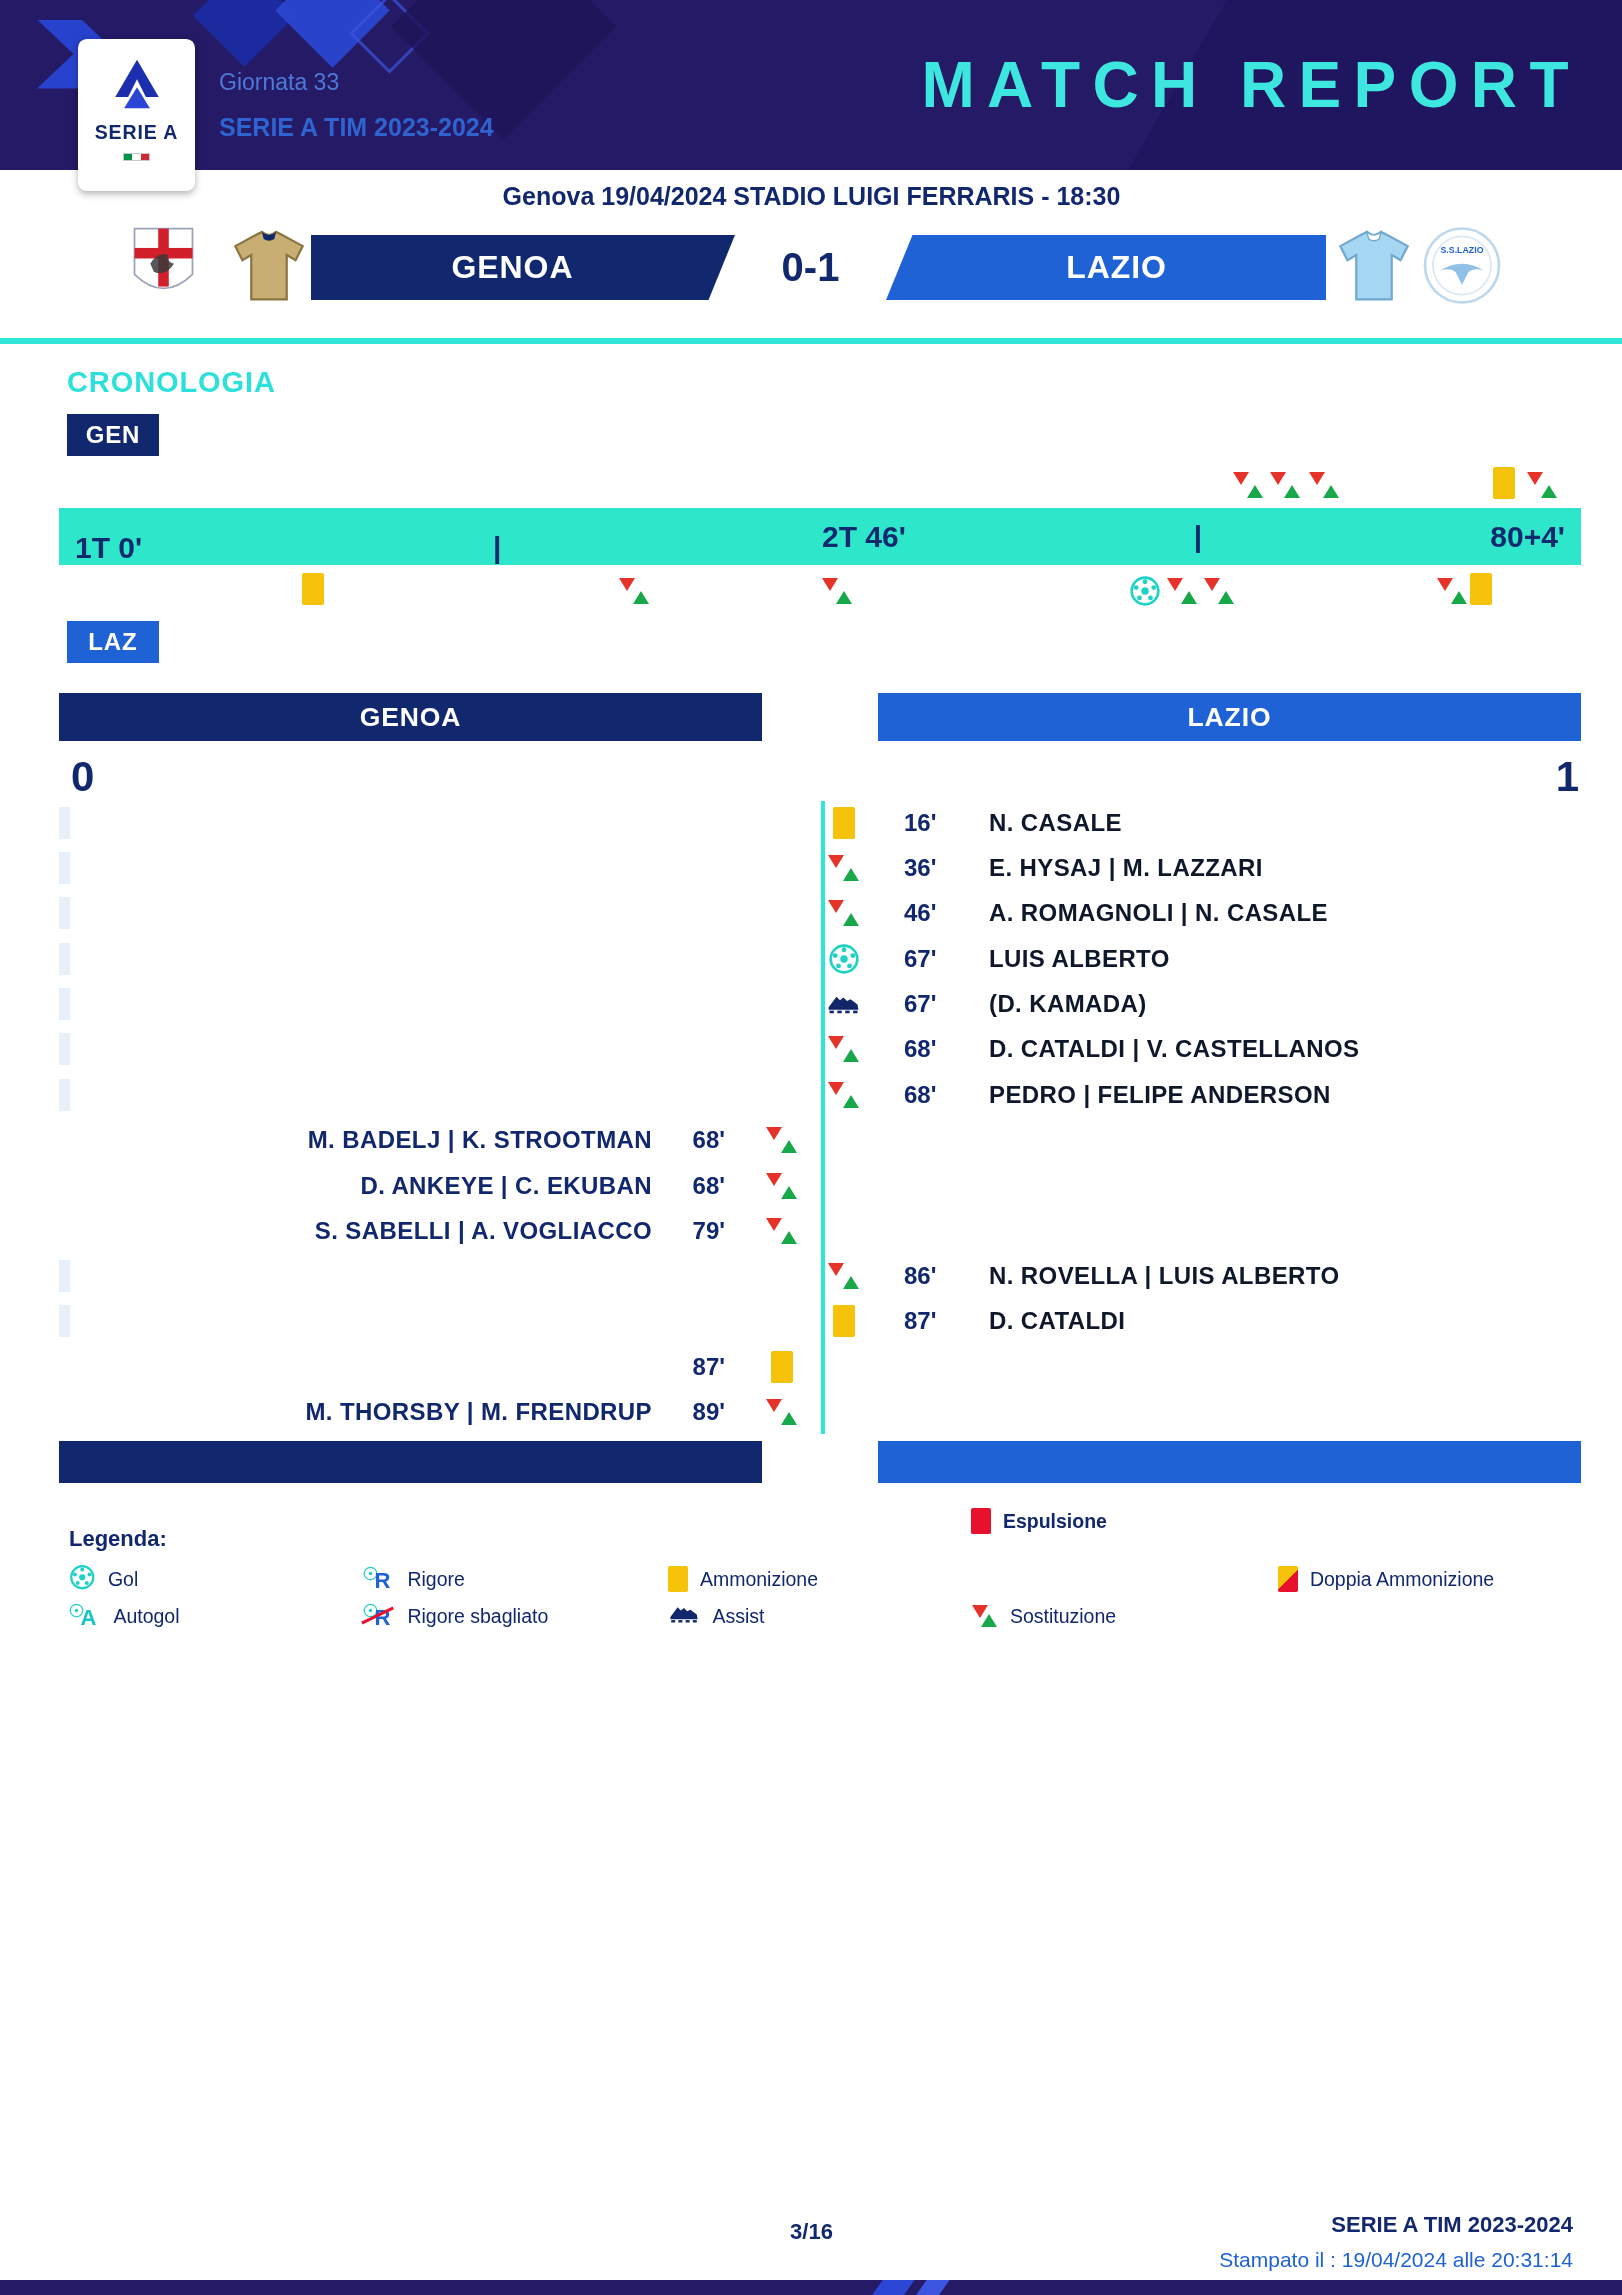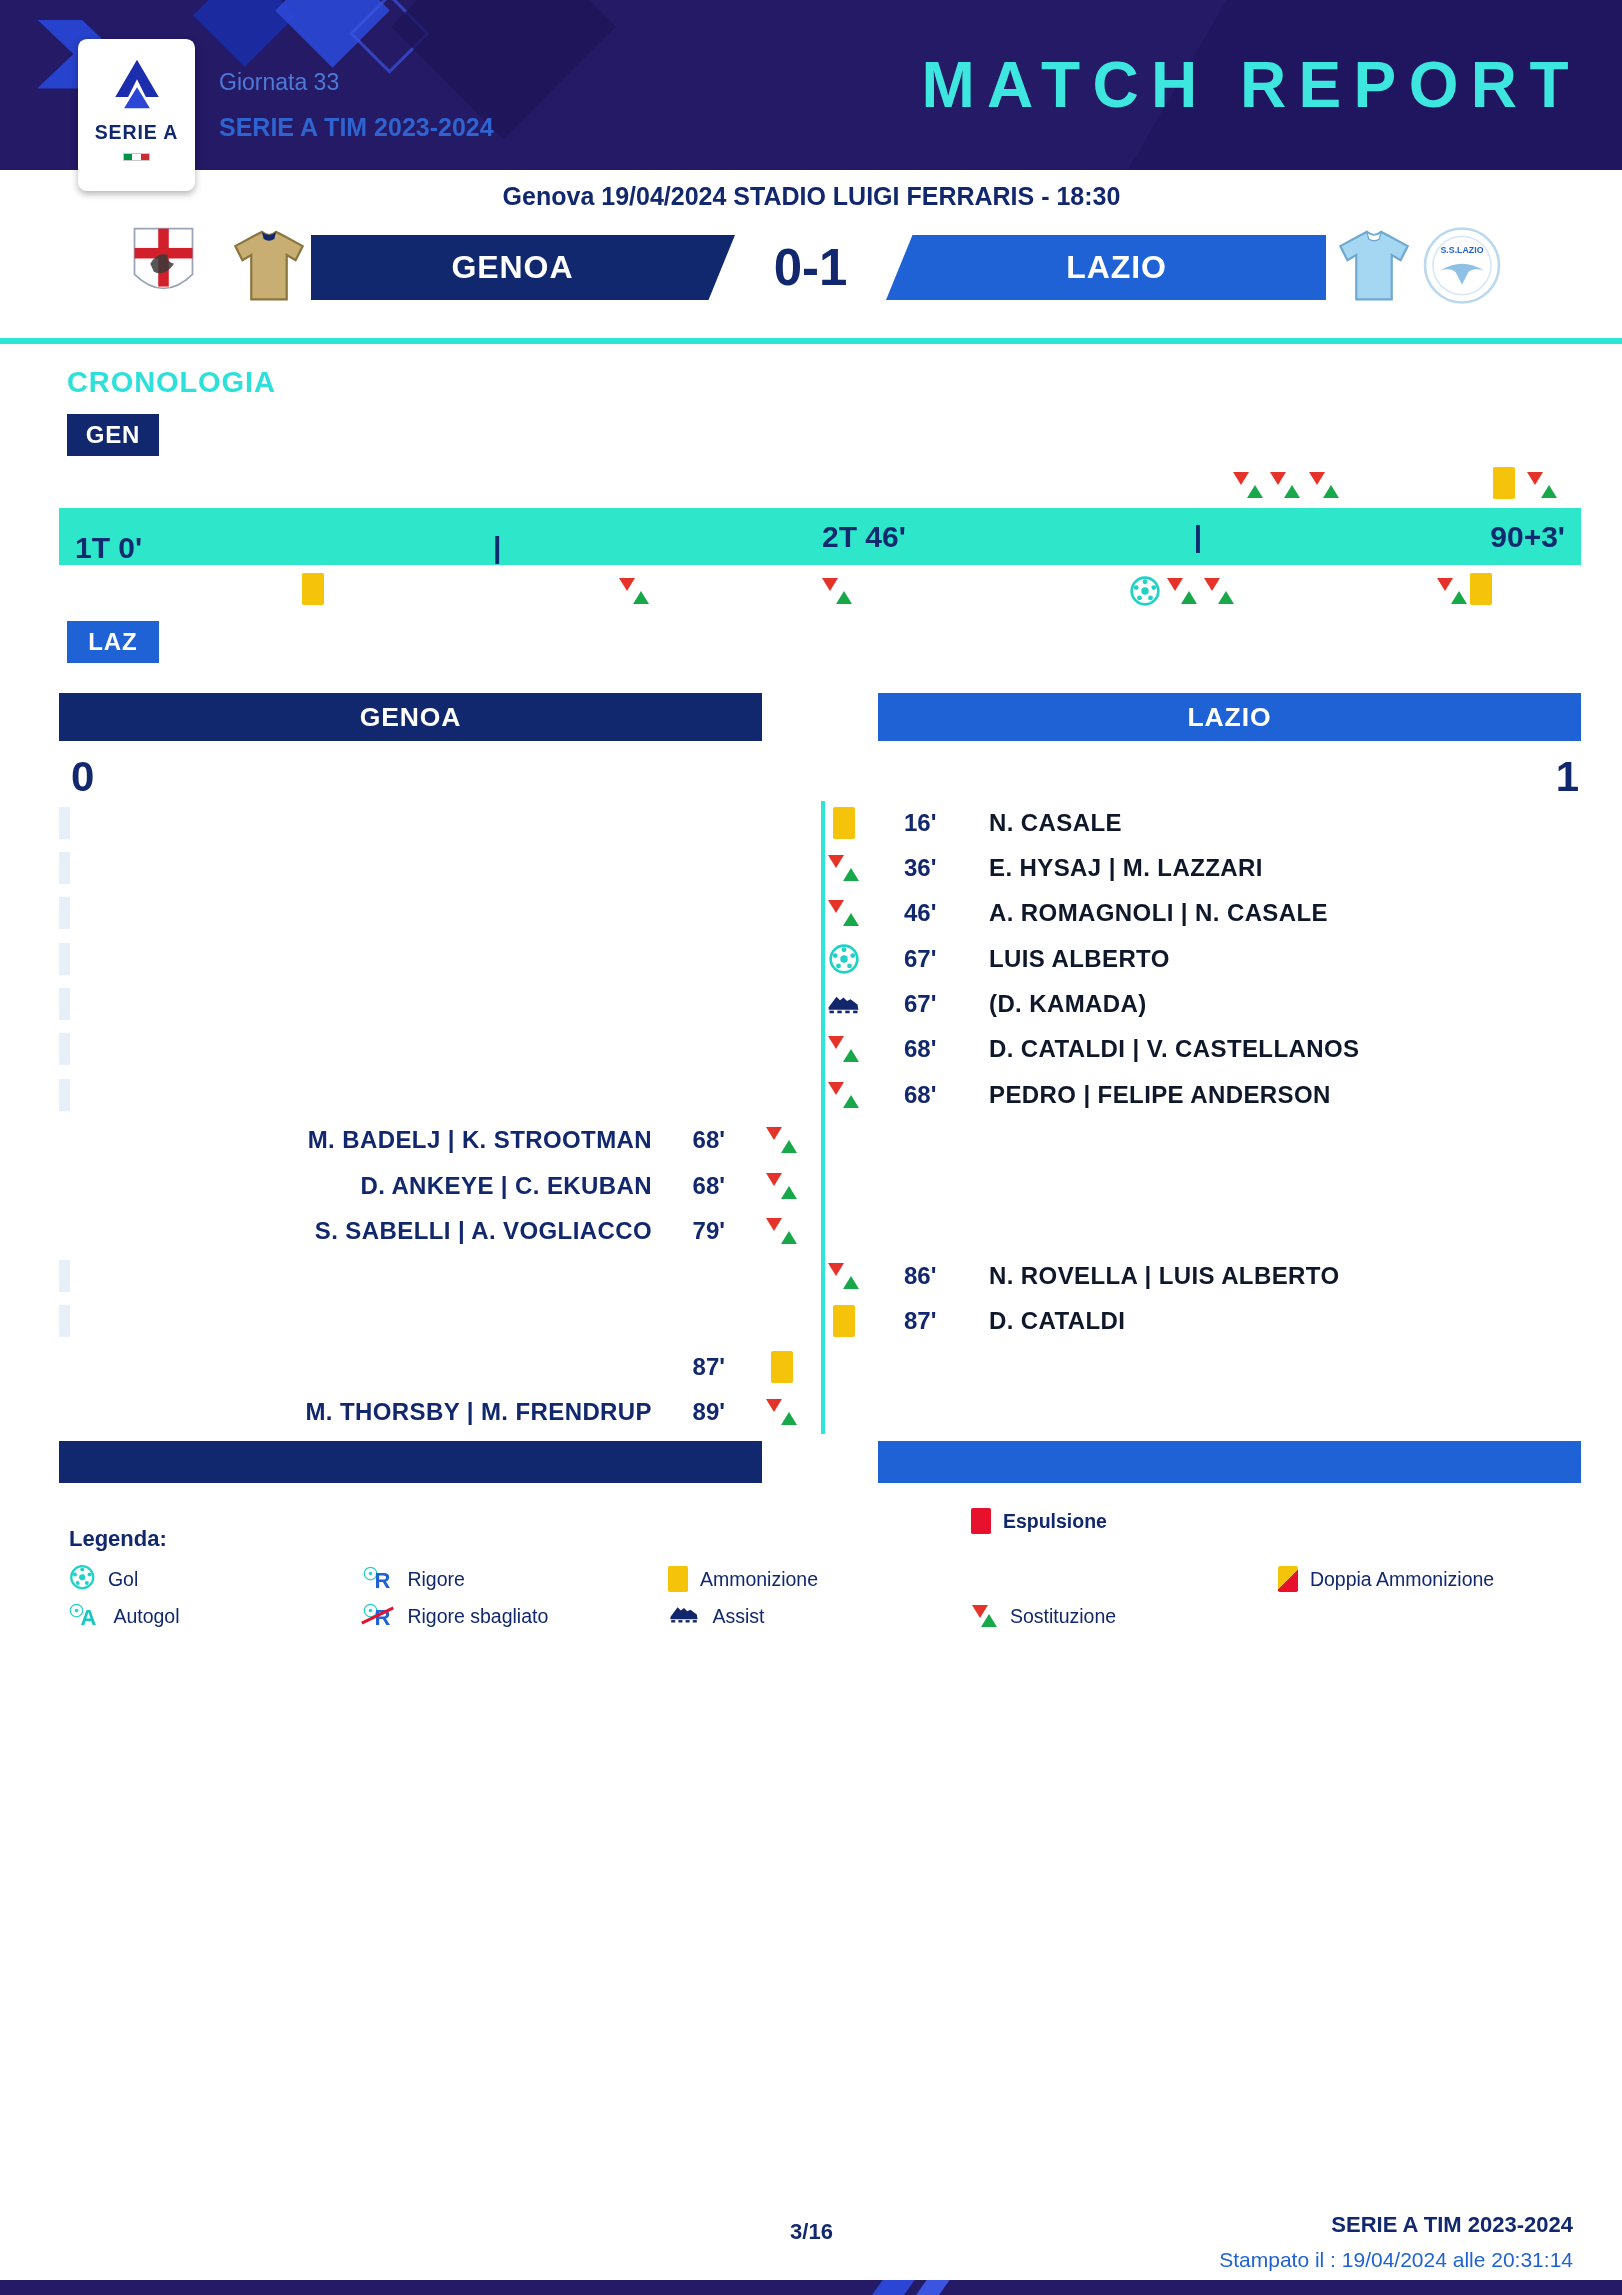--- a/index.html
+++ b/index.html
@@ -21,21 +21,21 @@
   .report-title { position:absolute; right:42px; top:48px; font-size:64px; font-weight:bold; color:#3ee6e0; letter-spacing:12.4px; z-index:3; white-space:nowrap; }
 
   .match-info { position:absolute; left:0; top:182px; width:1623px; text-align:center; font-size:25px; font-weight:600; color:#12286e; }
 
   
   .teambar { position:absolute; top:235px; height:65px; display:flex; align-items:center; justify-content:center;
              color:#fff; font-weight:bold; font-size:32px; letter-spacing:0.9px; }
   .teambar.home { left:311px; width:424px; background:#12286e; clip-path:polygon(0 0, 100% 0, calc(100% - 26.5px) 100%, 0 100%); }
   .teambar.away { left:886px; width:440px; background:#1e62d6; clip-path:polygon(26.5px 0, 100% 0, 100% 100%, 0 100%); }
   .score-big { position:absolute; left:736px; top:235px; width:149px; height:65px; line-height:65px; text-align:center;
-               font-size:51px; font-weight:bold; color:#12286e; }
+               font-size:40px; font-weight:bold; color:#12286e; }
   .teal-rule { position:absolute; left:0; top:338px; width:1623px; height:6.2px; background:#2ee6d7; }
 
   
   .crono-title { position:absolute; left:67px; top:366px; font-size:29px; font-weight:bold; color:#2ee0da; letter-spacing:0.9px; }
   .side-badge { position:absolute; left:67px; width:92px; height:42px; display:flex; align-items:center; justify-content:center;
                 color:#fff; font-weight:bold; font-size:24px; letter-spacing:0.9px; }
   .side-badge.gen { top:414px; background:#12286e; }
   .side-badge.laz { top:621px; background:#1e62d6; }
   .halfbar { position:absolute; top:508px; height:57px; background:#2ee6c9; display:flex; align-items:center;
              justify-content:space-between; padding:0 16px; color:#0f2a6e; font-weight:bold; font-size:30px; }
@@ -180,21 +180,21 @@
   <div class="marker" style="left:1526px;top:469px;"><span class="icon-sub"></span></div>
 
   <div class="halfbar h1">
     <span>1T 0'</span>
     <span>|</span>
     <span>45+1'</span>
   </div>
   <div class="halfbar h2">
     <span>2T 46'</span>
     <span>|</span>
-    <span>90+3'</span>
+    <span>80+4'</span>
   </div>
 
   <div class="marker" style="left:302px;top:573px;"><span class="icon-card"></span></div>
   <div class="marker" style="left:618px;top:575px;"><span class="icon-sub"></span></div>
   <div class="marker" style="left:821px;top:575px;"><span class="icon-sub"></span></div>
   <div class="marker" style="left:1129px;top:575px;">
     <svg class="ball" viewBox="0 0 36 36">
         <circle cx="18" cy="18" r="15" fill="#fff" stroke="#1fd2c6" stroke-width="3"></circle>
         <circle cx="18" cy="18" r="4.2" fill="#1fd2c6"></circle>
         <circle cx="18" cy="7.6" r="2.7" fill="#1fd2c6"></circle>

